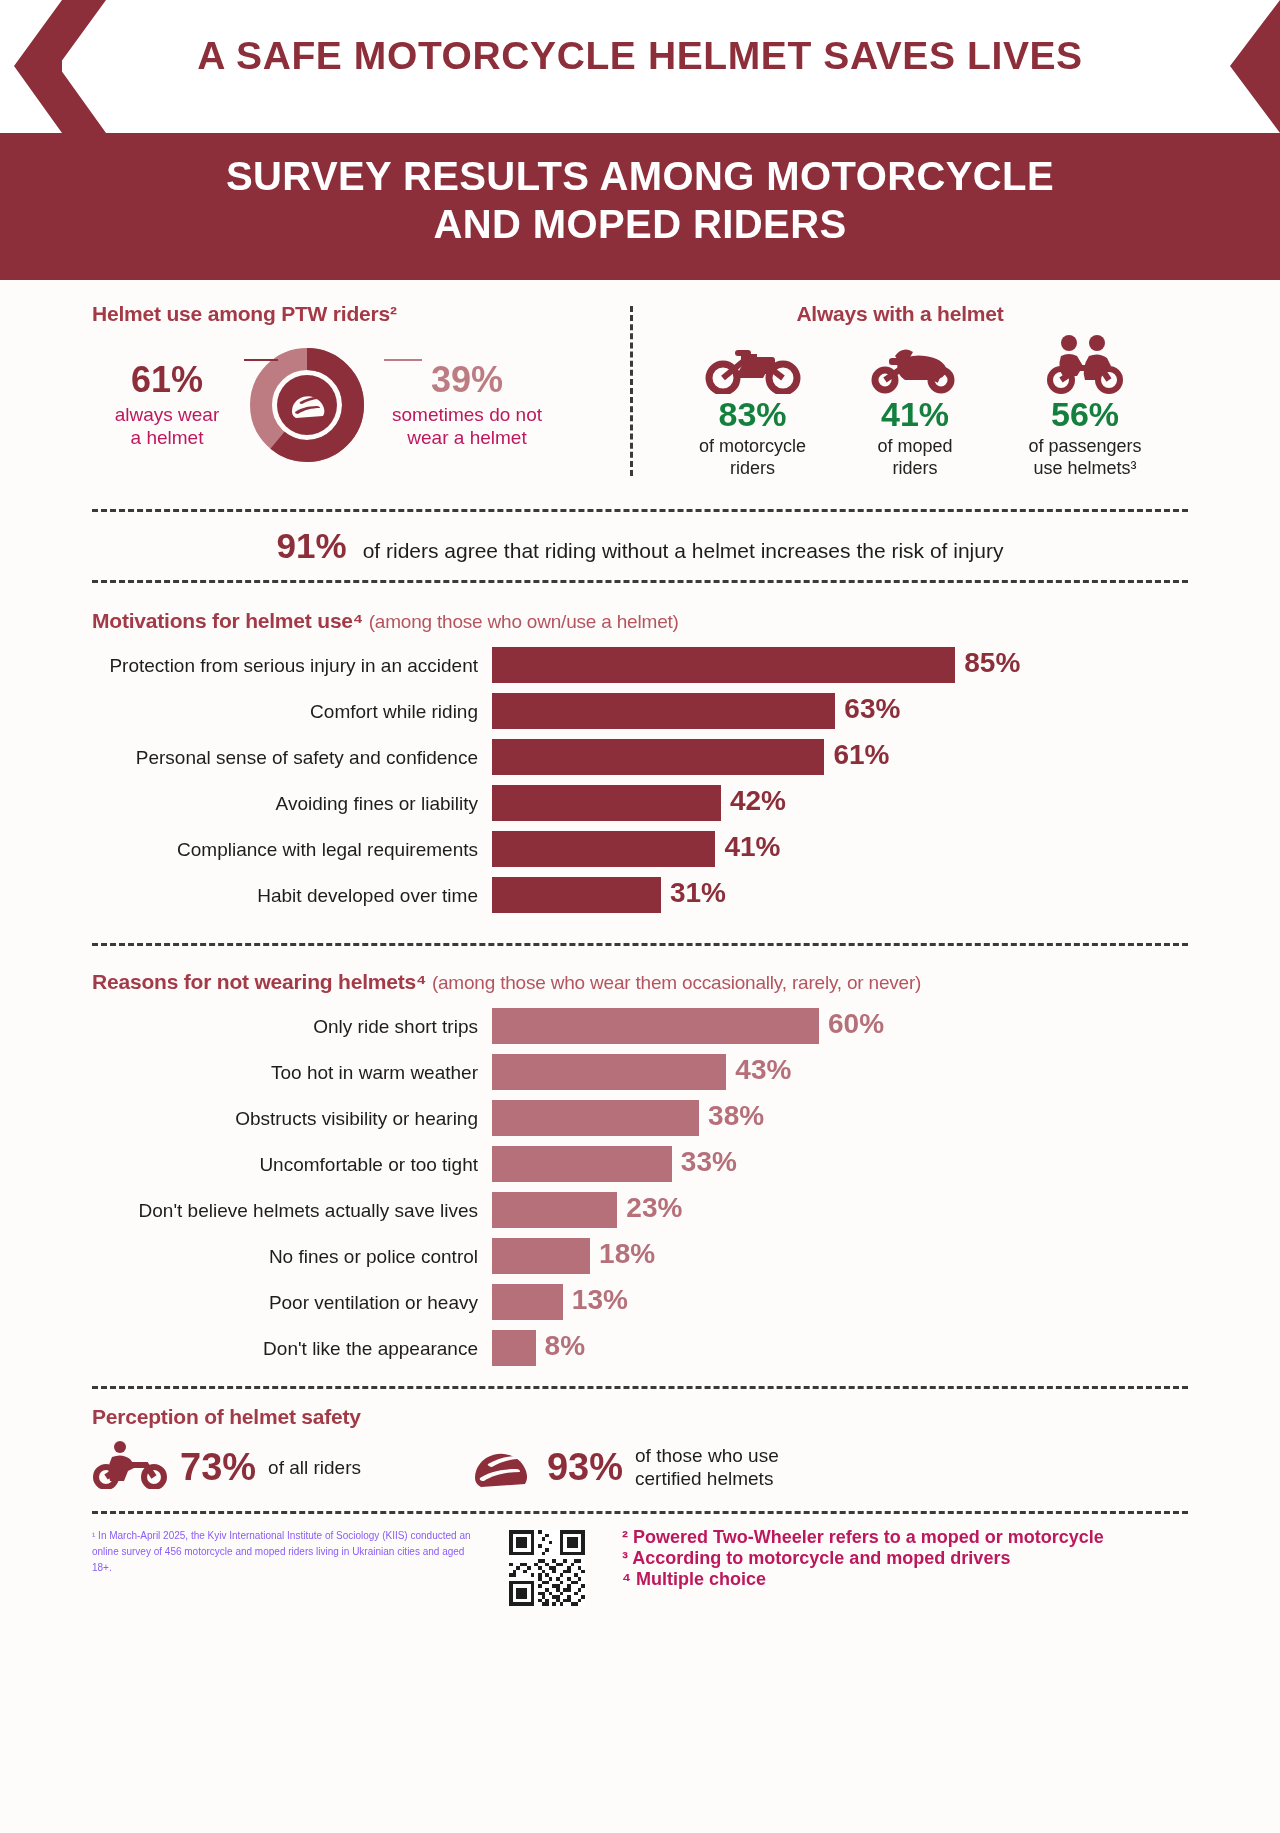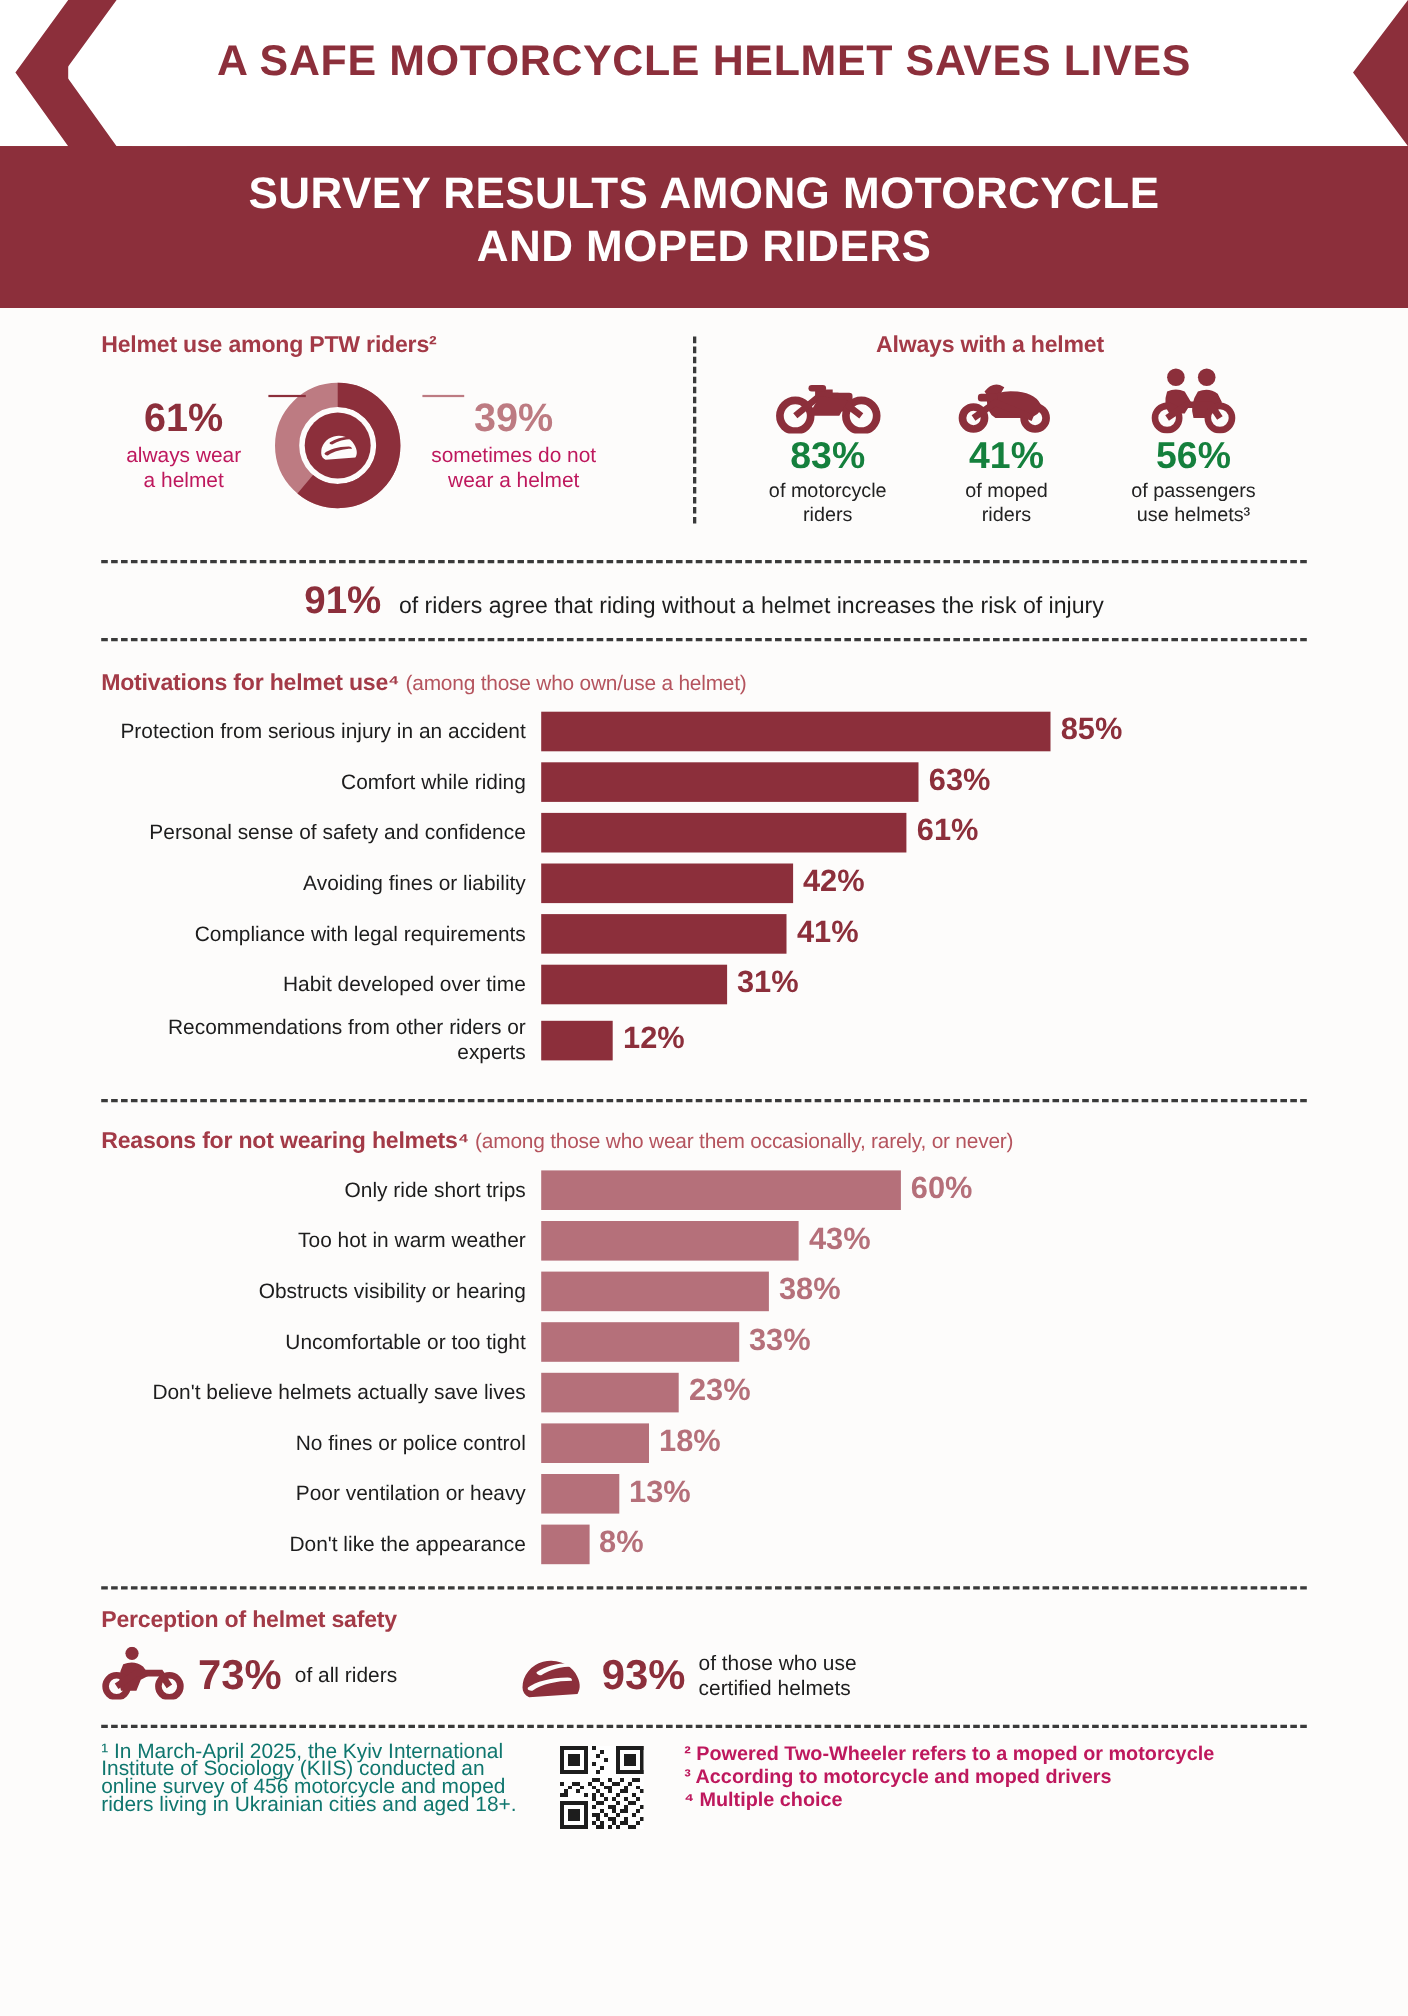--- a/index.html
+++ b/index.html
@@ -206,21 +206,21 @@
   .perc-gap { width: 108px; }
 
   
   .footer {
     margin: 18px 92px 0 92px;
     padding-top: 14px;
     border-top: 3px dashed #3a3a3a;
     display: flex;
     align-items: flex-start;
   }
-  .fn-left { width: 390px; font-size: 19px; line-height: 16px; color: #0f766e; }
+  .fn-left { width: 390px; font-size: 10px; line-height: 16px; color: #8b5cf6; }
   .qr-wrap { width: 130px; display: flex; justify-content: center; padding-top: 2px; }
   .fn-right { flex: 1; font-size: 18px; line-height: 19px; color: #be185d; padding-left: 10px; font-weight: bold; }
   .fn-right div { margin-bottom: 2px; }
 </style>
 </head>
 <body>
 
 <div class="page">
 
   <div class="header">
@@ -365,27 +365,20 @@
         <div class="bar-area">
           <div class="bar" style="width: 223.45px;"></div>
           <div class="bar-val">41%</div>
         </div>
       </div>
       <div class="bar-row">
         <div class="bar-label">Habit developed over time</div>
         <div class="bar-area">
           <div class="bar" style="width: 168.95px;"></div>
           <div class="bar-val">31%</div>
-        </div>
-      </div>
-      <div class="bar-row">
-        <div class="bar-label">Recommendations from other riders or experts</div>
-        <div class="bar-area">
-          <div class="bar" style="width: 65.4px;"></div>
-          <div class="bar-val">12%</div>
         </div>
       </div>
     </div>
   </div>
 
   <div class="chart" style="margin-top:30px;padding-top:24px;border-top:3px dashed #3a3a3a;">
     <div class="hdr section-title">
       <span>Reasons for not wearing helmets⁴</span>
       <span class="sub">(among those who wear them occasionally, rarely, or never)</span>
     </div>

